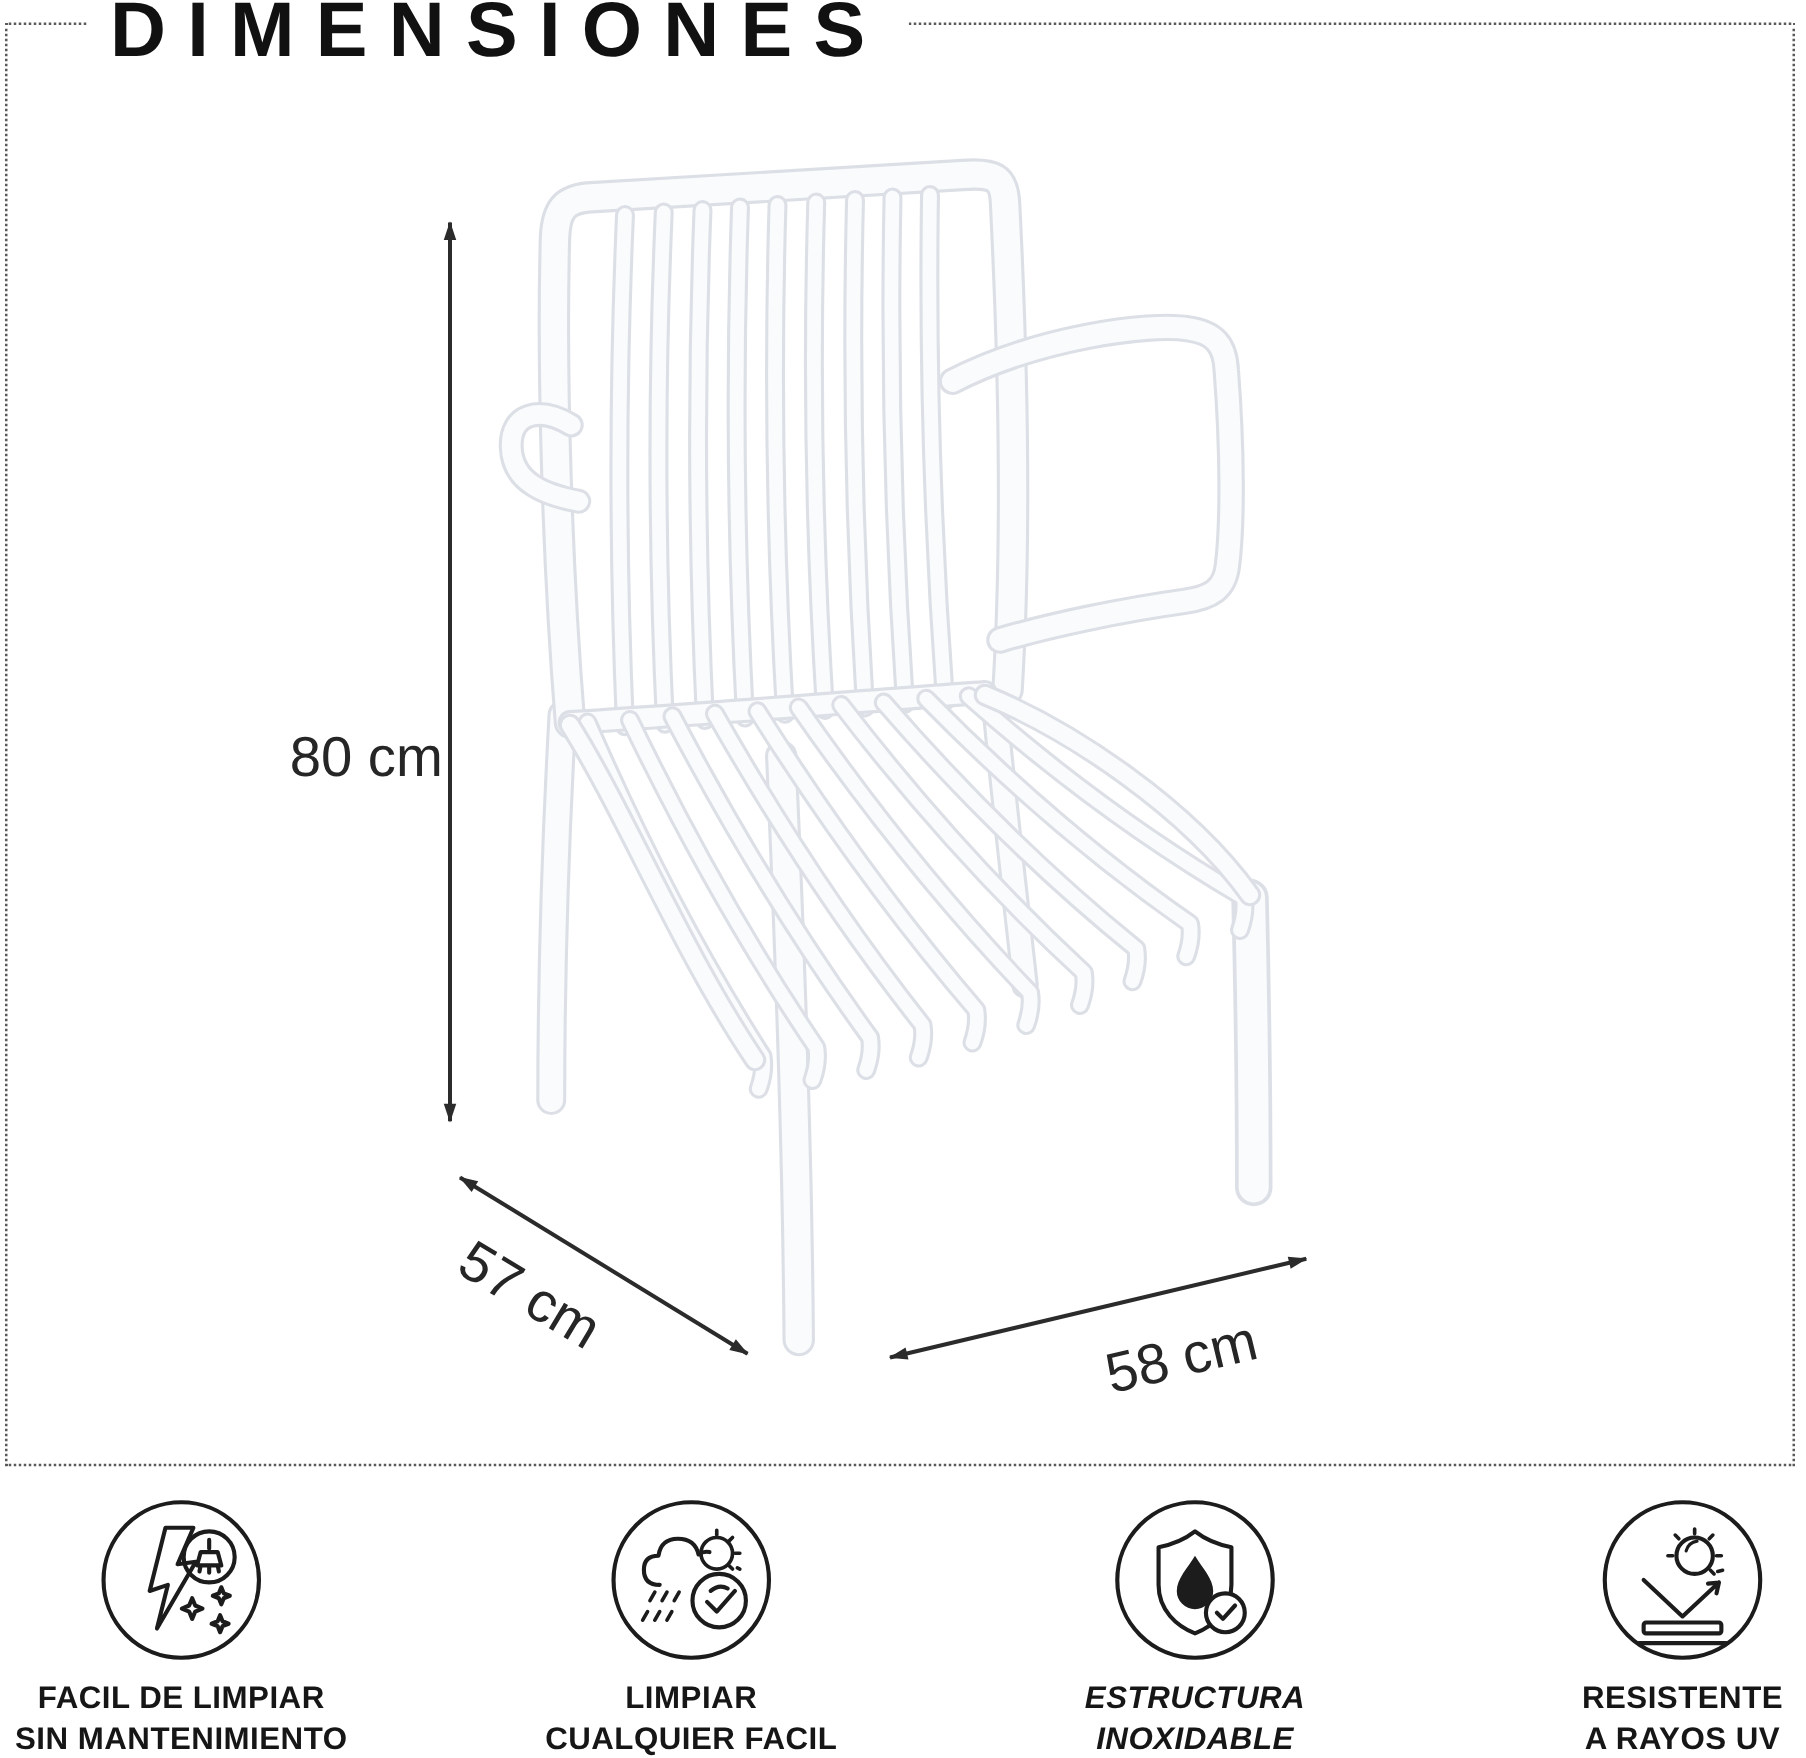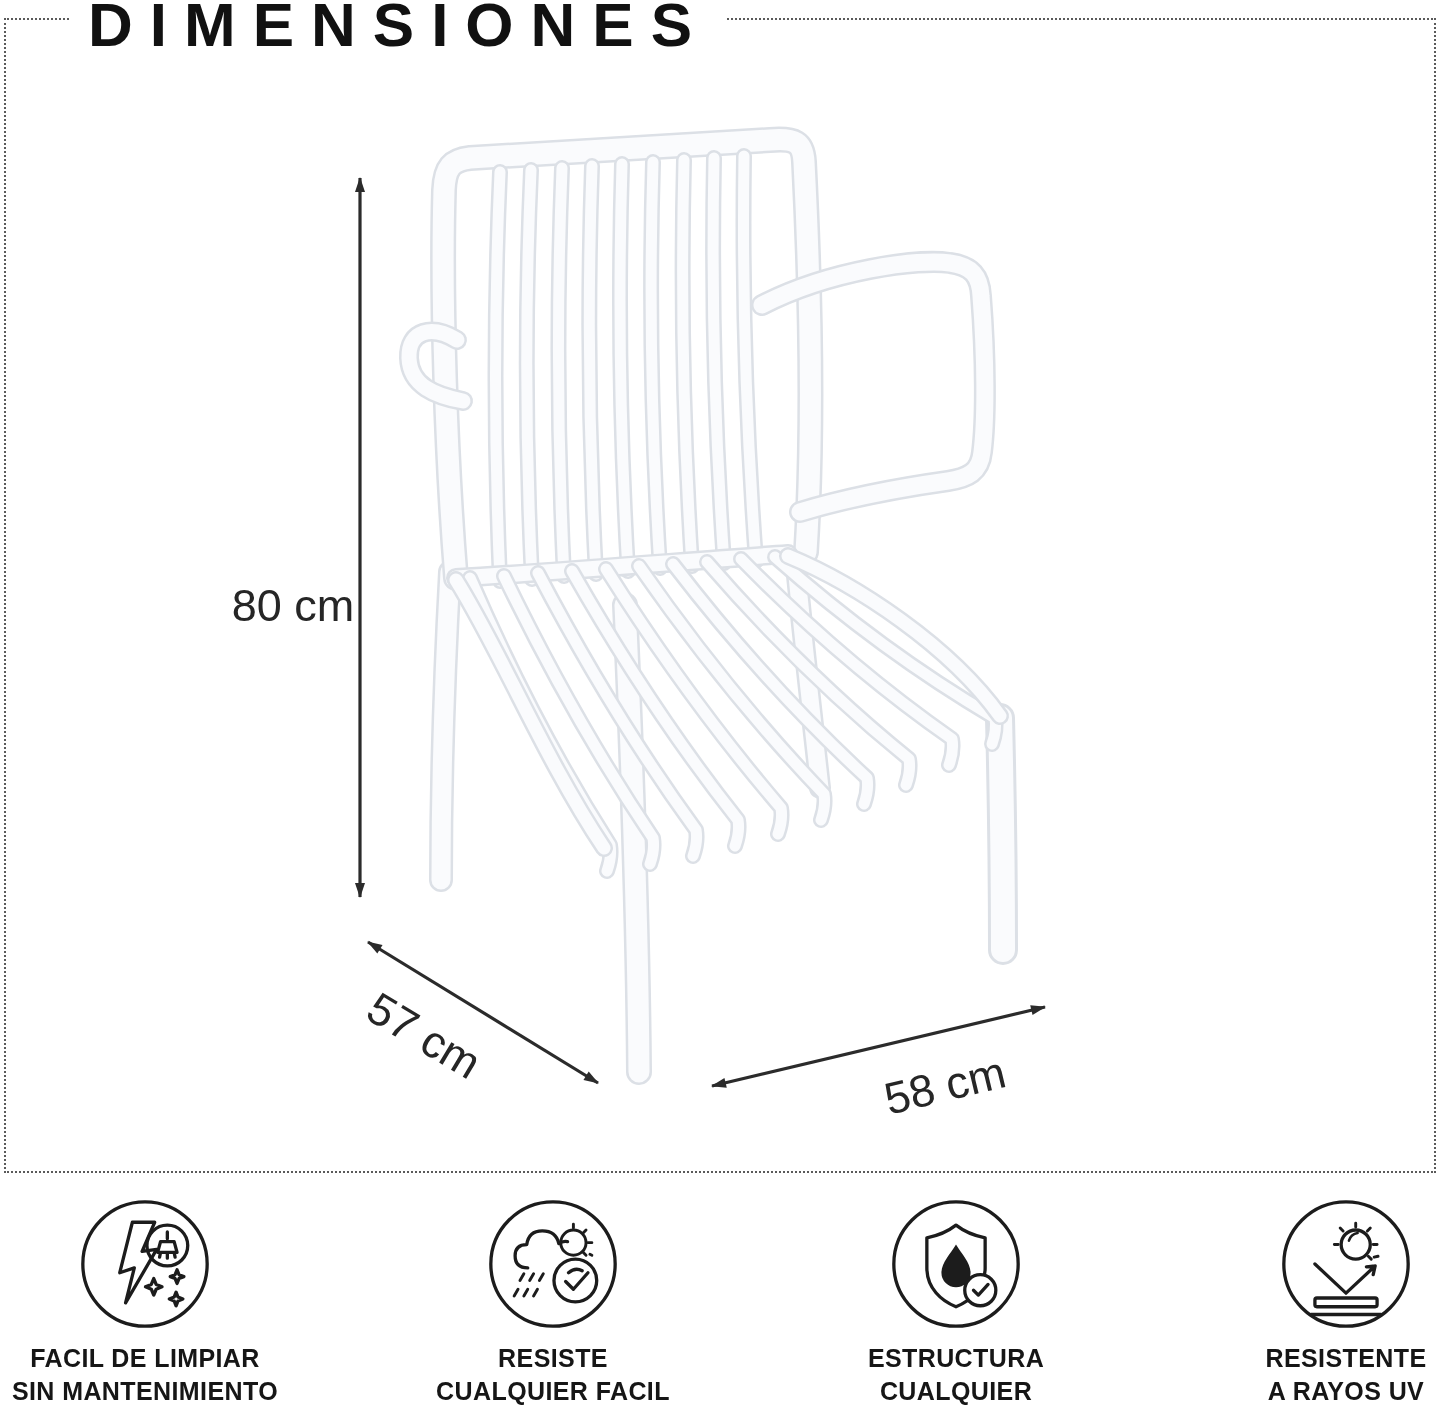--- a/index.html
+++ b/index.html
@@ -24,21 +24,21 @@
   }
   .dim-height{left:228px;top:582px;width:130px;}
   .dim-depth{left:344px;top:1012px;width:160px;transform:rotate(31deg);}
   .dim-width{left:865px;top:1062px;width:160px;transform:rotate(-13.5deg);}
   .feature-col{position:absolute;top:1196px;width:360px;text-align:center;}
   .feature-col .badge{display:block;margin:0 auto;}
   .feature-label{
     margin-top:10px;font-size:25px;font-weight:700;color:#161616;
     letter-spacing:0.4px;line-height:1.3;
   }
-  .fc1{left:-35px;} .fc2{left:373px;} .fc3{left:776px;} .fc4{left:1166px;}
+  .fc1{left:-35px;} .fc2{left:373px;} .fc3{left:776px;font-style:italic;} .fc4{left:1166px;}
 </style>
 </head>
 <body>
 
 <div id="stage">
 
   <div class="dotted-frame"></div>
 
   <h1 class="page-title">DIMENSIONES</h1>
 
@@ -166,36 +166,36 @@
       <path d="M44,74 Q31,74 31,61.5 Q31,50 43,50 Q45,36 59,36 Q73,36 76,49 Q80,46 85,47"></path>
       <g stroke-width="3">
         <path d="M40,80 L36,87 M50,80 L46,87 M60,80 L56,87"></path>
         <path d="M34,96 L30,103 M44,96 L40,103 M54,96 L50,103"></path>
       </g>
       <circle cx="93" cy="87" r="22"></circle>
       <path d="M83,88 l8,8 L106,79"></path>
       <path d="M86,79 q7,-6 14,-2"></path>
     </svg>
     <div class="feature-label">
-      <div>RESISTE</div>
+      <div>LIMPIAR</div>
       <div>CUALQUIER FACIL</div>
     </div>
   </div>
 
   <div class="feature-col fc3">
     <svg class="badge" width="136" height="136" viewBox="0 0 140 140" fill="none" stroke="#1c1c1c" stroke-width="3.4" stroke-linecap="round" stroke-linejoin="round">
       <circle cx="70" cy="70" r="64"></circle>
       <path d="M70,30 C61,37 51,41 40,43 L40,74 C40,95 55,108 70,114 C85,108 100,95 100,74 L100,43 C89,41 79,37 70,30 Z"></path>
       <path d="M70,50 C76,60 85,69 85,79 a15,15 0 1,1 -30,0 C55,69 64,60 70,50 Z" fill="#1c1c1c" stroke="none"></path>
       <circle cx="95" cy="97" r="16" fill="#ffffff"></circle>
       <path d="M88,97 l5,5 L103,91"></path>
     </svg>
     <div class="feature-label">
       <div>ESTRUCTURA</div>
-      <div>CUALQUIER</div>
+      <div>INOXIDABLE</div>
     </div>
   </div>
 
   <div class="feature-col fc4">
     <svg class="badge" width="136" height="136" viewBox="0 0 140 140" fill="none" stroke="#1c1c1c" stroke-width="3.4" stroke-linecap="round" stroke-linejoin="round">
       <circle cx="70" cy="70" r="64"></circle>
       <circle cx="80" cy="50" r="15"></circle>
       <path d="M73,46 q2,-7 9,-8" stroke-width="2.6"></path>
       <g stroke-width="3">
         <path d="M80,28 L80,32 M95,33 L92,36 M102,50 L98,50 M96,65 L93,62 M64,33 L67,36 M58,50 L62,50 M103,62 l-4,1"></path>

